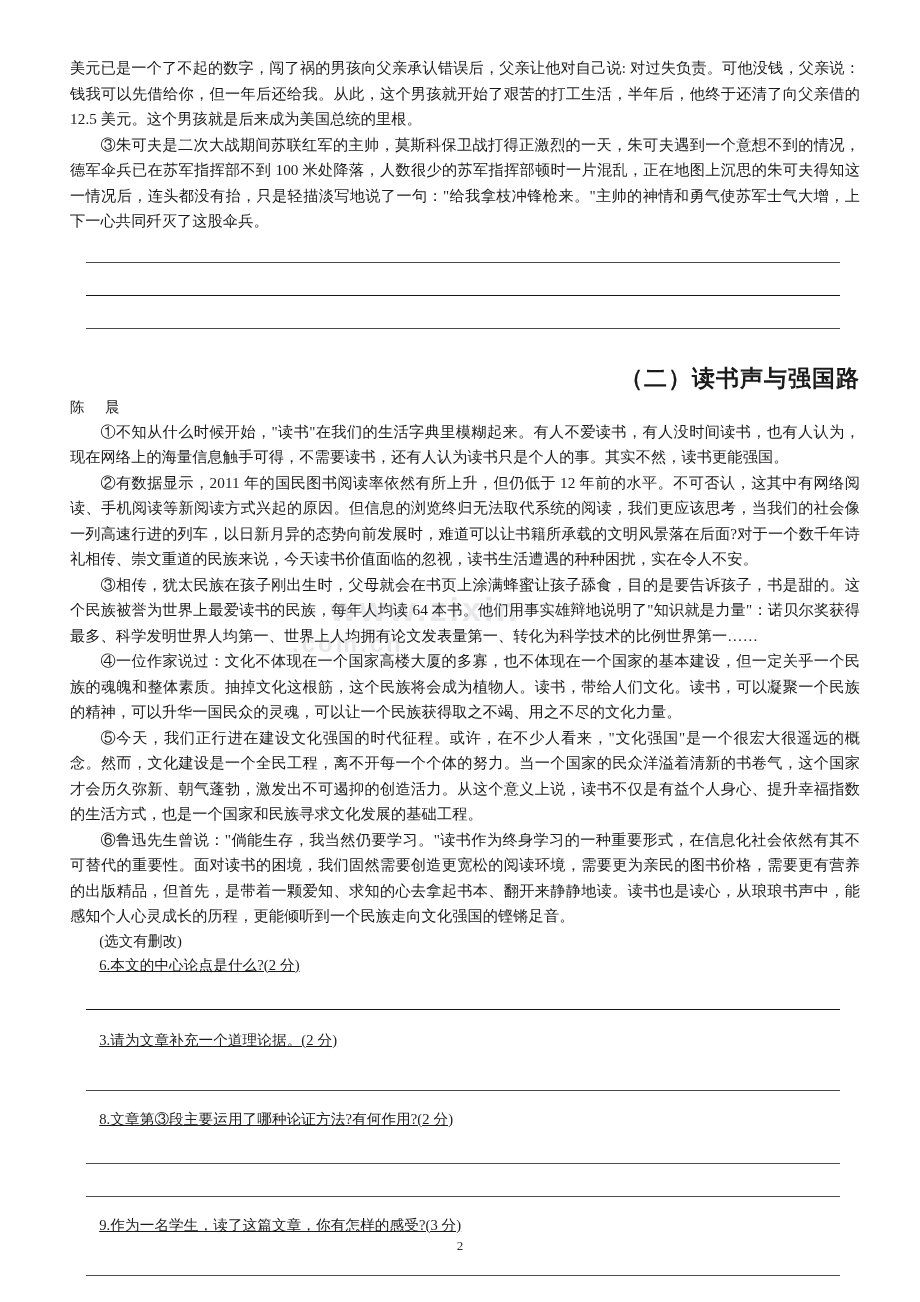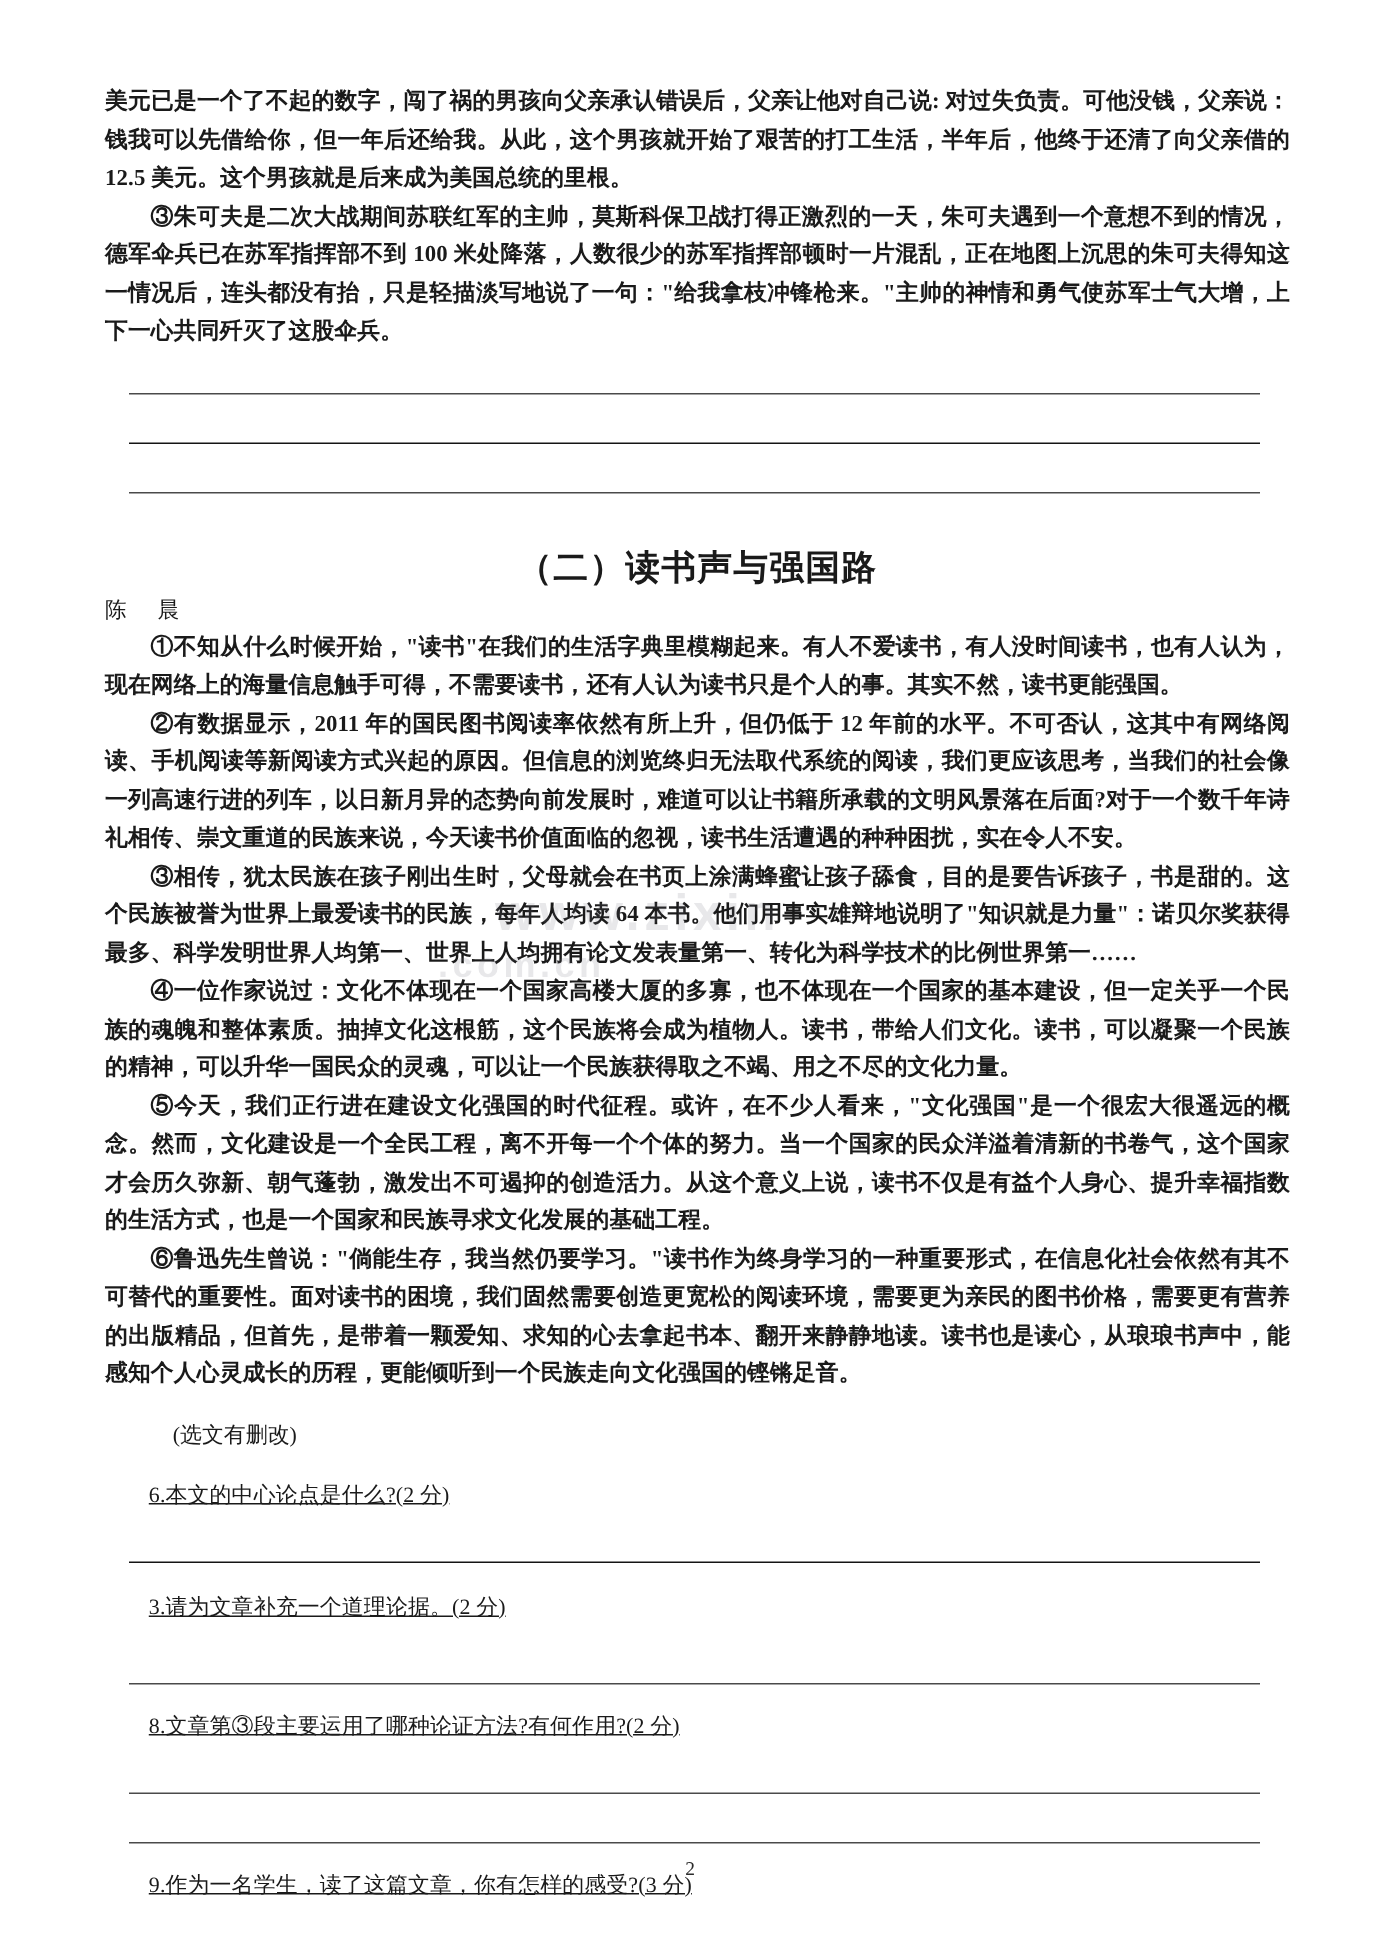--- a/index.html
+++ b/index.html
@@ -29,21 +29,20 @@
   }
   
   .para {
     font-size: 15.2px;
     line-height: 25.5px;
     text-align: justify;
     text-justify: inter-ideograph;
     margin: 0;
     letter-spacing: 0.1px;
     word-break: break-all;
-    font-weight: bold;
   }
   .para.indent {
     text-indent: 2em;
   }
   .para.cont {
     text-indent: 0;
   }
   
   .rules {
     position: relative;
@@ -55,21 +54,21 @@
     margin-right: 20px;
   }
   .rule.dark {
     border-top-color: #141414;
   }
   .gap-sm { height: 28px; }
   .gap-md { height: 32px; }
   .gap-lg { height: 38px; }
   
   .section-title {
-    text-align: center;
+    text-align: right;
     font-size: 23px;
     font-weight: bold;
     line-height: 32px;
     margin: 0;
     letter-spacing: 1px;
   }
   .author {
     text-align: left;
     font-size: 14.5px;
     line-height: 24px;
@@ -82,21 +81,21 @@
     line-height: 24px;
     text-indent: 2em;
     margin: 0;
     letter-spacing: 0.1px;
     text-decoration: underline;
   }
   .note {
     font-size: 14.6px;
     line-height: 24px;
     text-indent: 2em;
-    margin: 16px;
+    margin: 0;
   }
   
   .watermark {
     position: absolute;
     left: 0;
     top: 0;
     width: 728px;
     height: 1302px;
     pointer-events: none;
     z-index: 5;

